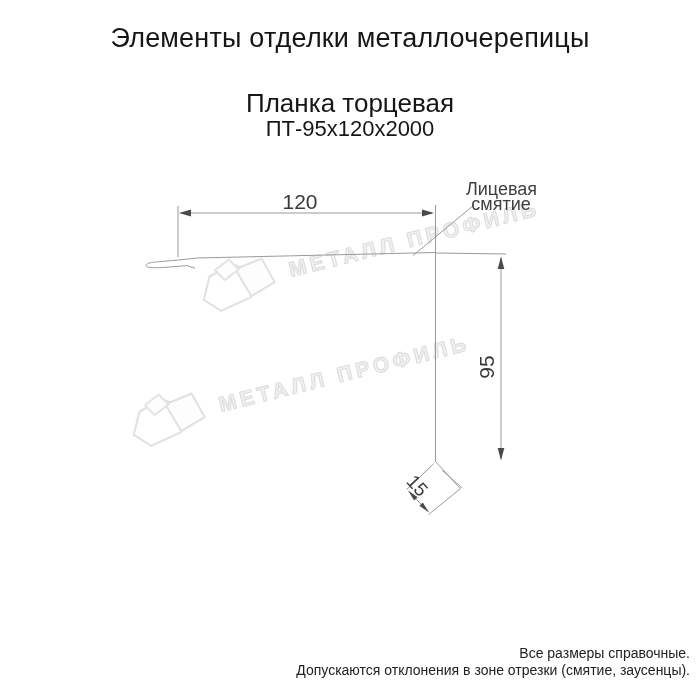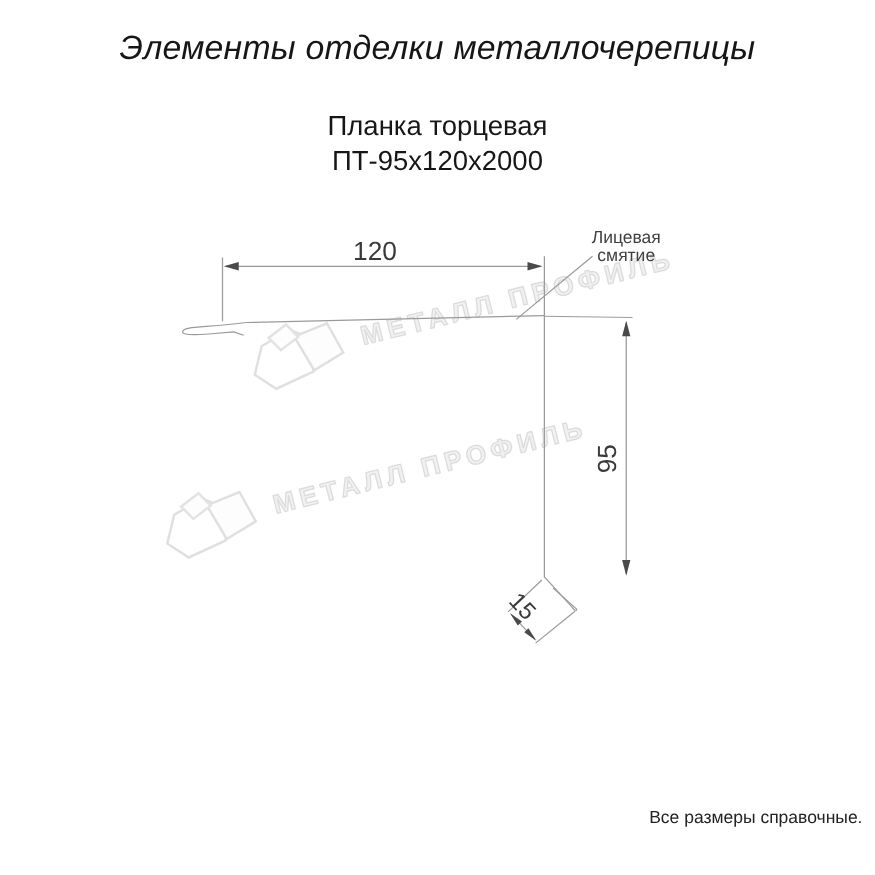--- a/index.html
+++ b/index.html
@@ -2,42 +2,42 @@
 <html><head>
 <meta charset="utf-8">
 <style>
   html,body{margin:0;padding:0;background:#fff;}
   .page{
     position:relative;width:700px;height:700px;background:#ffffff;
     font-family:"Liberation Sans", sans-serif;overflow:hidden;
   }
   .t-title{
     position:absolute;left:0;right:0;top:23px;text-align:center;
-    font-size:27px;color:#161616;letter-spacing:.2px;font-style:italic;
+    font-size:27px;color:#161616;letter-spacing:.2px;
   }
   .t-sub{
     position:absolute;left:0;right:0;top:88px;text-align:center;
-    font-size:22px;color:#161616;
+    font-size:26px;color:#161616;
   }
   .t-code{
     position:absolute;left:0;right:0;top:116px;text-align:center;
     font-size:22px;color:#161616;
   }
   .drawing{position:absolute;inset:0;}
   svg.lines{position:absolute;left:0;top:0;}
   .dim{
     position:absolute;color:#3a3a3a;text-align:center;
     font-size:21px;line-height:22px;
   }
   .d120{left:270px;top:191px;width:60px;}
   .d95{left:470px;top:356px;width:34px;height:22px;transform:rotate(-90deg);}
   .d15{left:401px;top:476px;width:32px;height:20px;font-size:19px;line-height:20px;transform:rotate(47deg);}
   .face-label{
     position:absolute;left:466px;top:182px;width:70px;text-align:center;
-    font-size:14px;line-height:15px;color:#3f3f3f;
+    font-size:18px;line-height:15px;color:#3f3f3f;
   }
   .footer{
     position:absolute;left:17px;top:645px;right:10px;
     font-size:14px;line-height:17px;color:#222;text-align:right;
   }
   .wm{
     position:absolute;display:flex;align-items:center;gap:10px;
     transform-origin:0 50%;pointer-events:none;
   }
   .wm-1{left:198px;top:263px;transform:rotate(-14deg);}
@@ -112,15 +112,16 @@
     <div class="dim d15">15</div>
 
     <div class="face-label">
       <div>Лицевая</div>
       <div>смятие</div>
     </div>
   </div>
 
   <div class="footer">
     <div>Все размеры справочные.</div>
+    <div>Допускаются отклонения в зоне отрезки (смятие, заусенцы).</div>
   </div>
 
 </div>
 
 </body></html>

